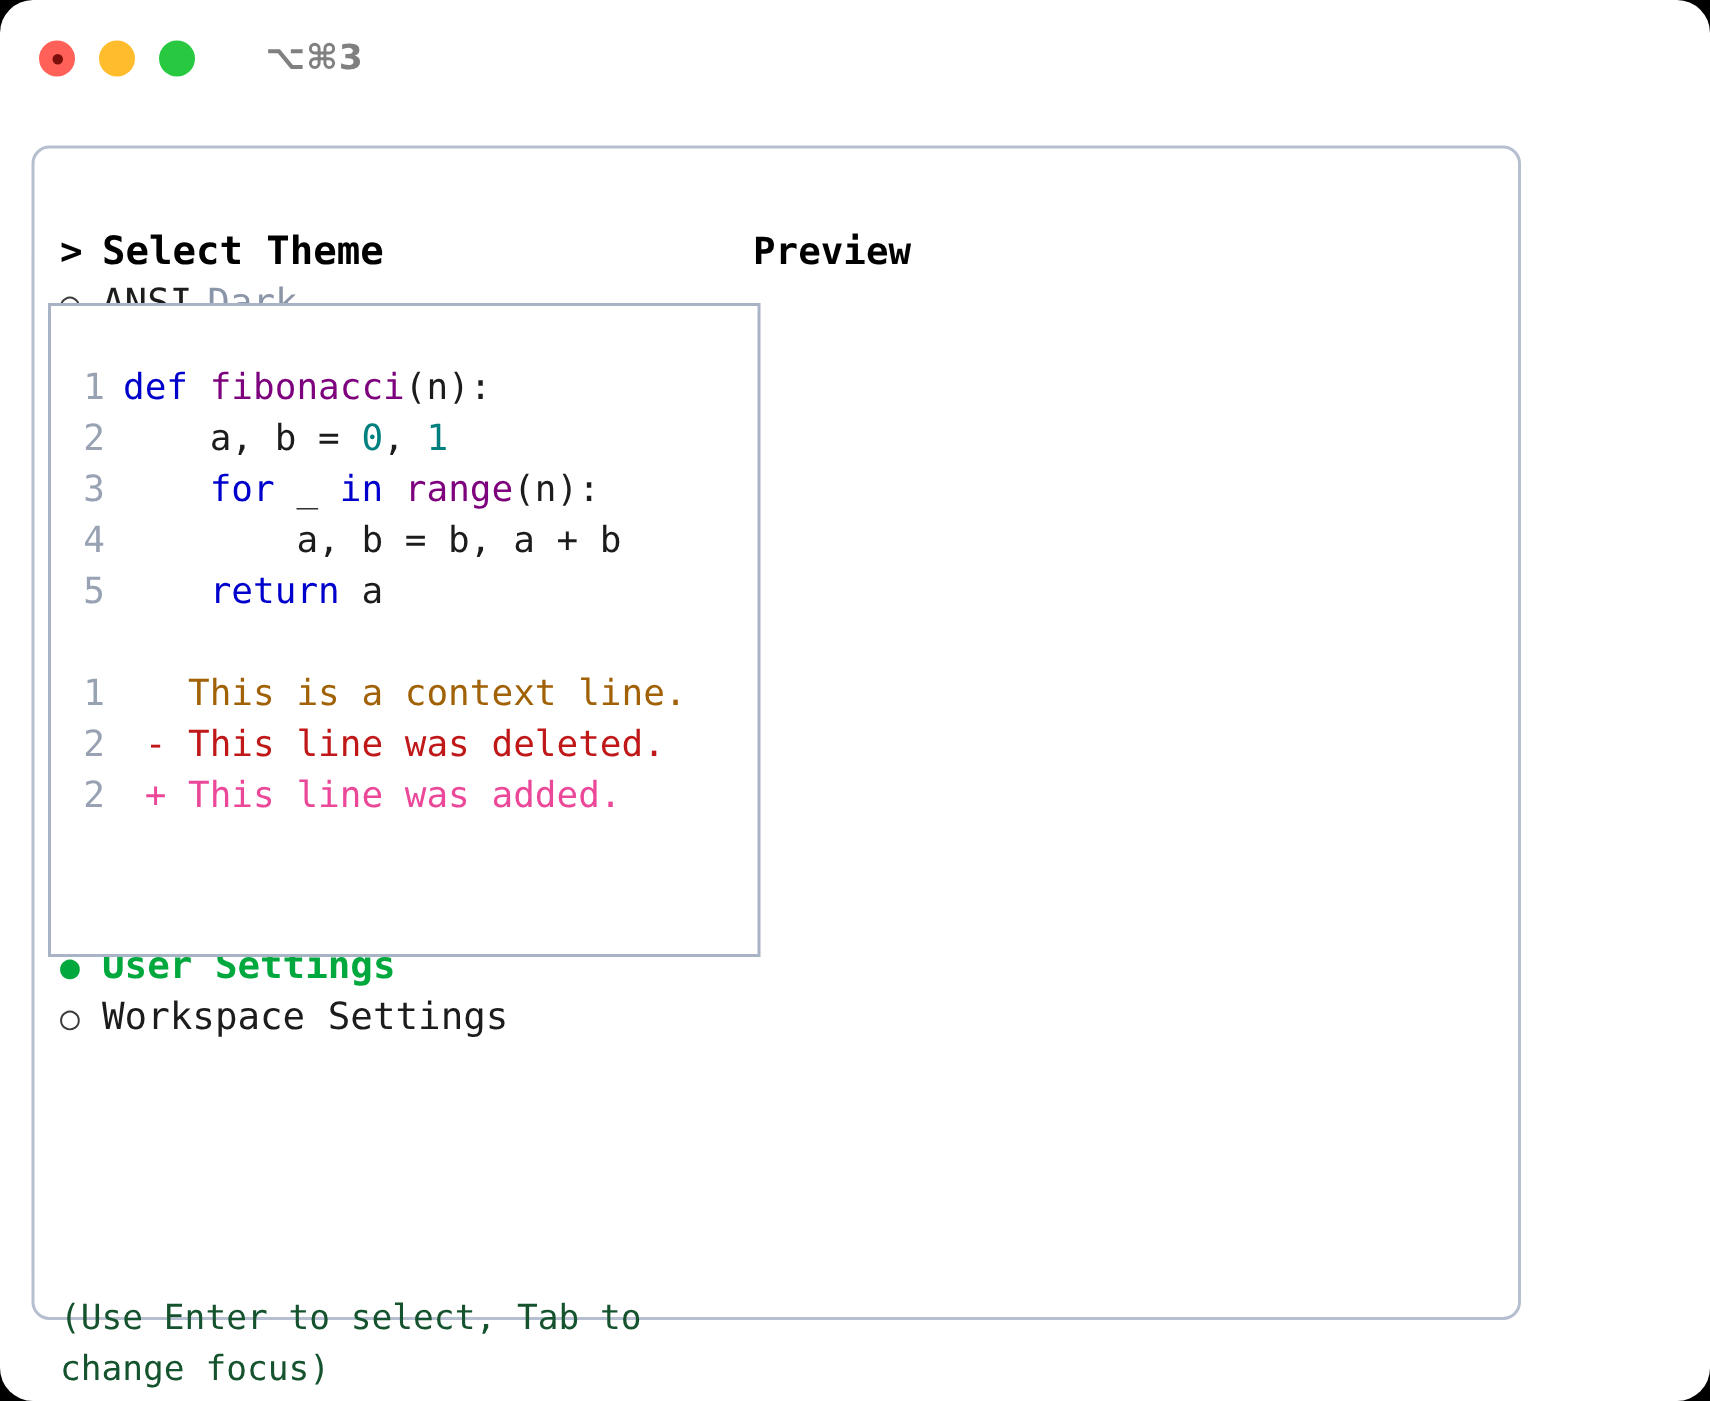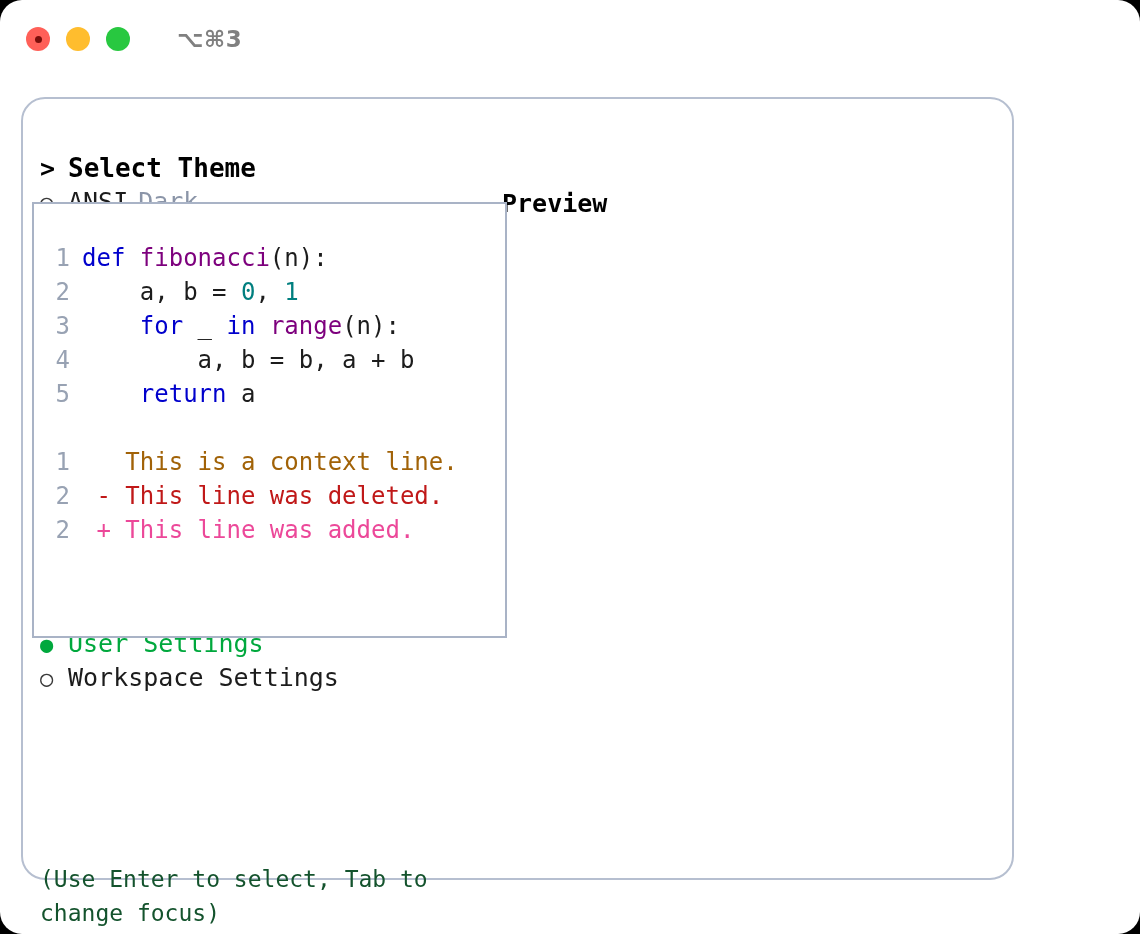--- a/index.html
+++ b/index.html
@@ -69,21 +69,21 @@
   }
 
   
   #panel {
     position: absolute;
     left: 21px;
     top: 97px;
     width: 993px;
     height: 783px;
     border: 2px solid #b6bfd0;
-    border-radius: 24px;
+    border-radius: 12px;
     box-sizing: border-box;
   }
 
   
   #left-col {
     position: absolute;
     left: 17px;
     top: 52px;
     width: 470px;
   }
@@ -109,21 +109,21 @@
   .row.header-row .marker {
     font-weight: bold;
     color: #000000;
     font-size: 25px;
   }
   .row.section-row {
     color: #111111;
     font-size: 25px;
   }
   .name { color: #1c1c1c; }
-  .name.selected { color: #00a83d; }
+  .name.selected { color: #00a83d; font-weight: bold; }
   .variant {
     color: #8b95a8;
     margin-left: 10px;
   }
   .spacer { height: 34px; }
 
   #hint {
     position: absolute;
     left: 17px;
     top: 763px;
@@ -138,21 +138,20 @@
     position: absolute;
     left: 479px;
     top: 52px;
     width: 500px;
   }
   #preview-title {
     font-size: 25px;
     font-weight: bold;
     color: #000000;
     line-height: 34px;
-    margin-top: 36px;
   }
   #preview-box {
     position: absolute;
     left: 9px;
     top: 103px;
     width: 475px;
     height: 436px;
     border: 2px solid #a9b3c6;
     box-sizing: border-box;
     background: #ffffff;

